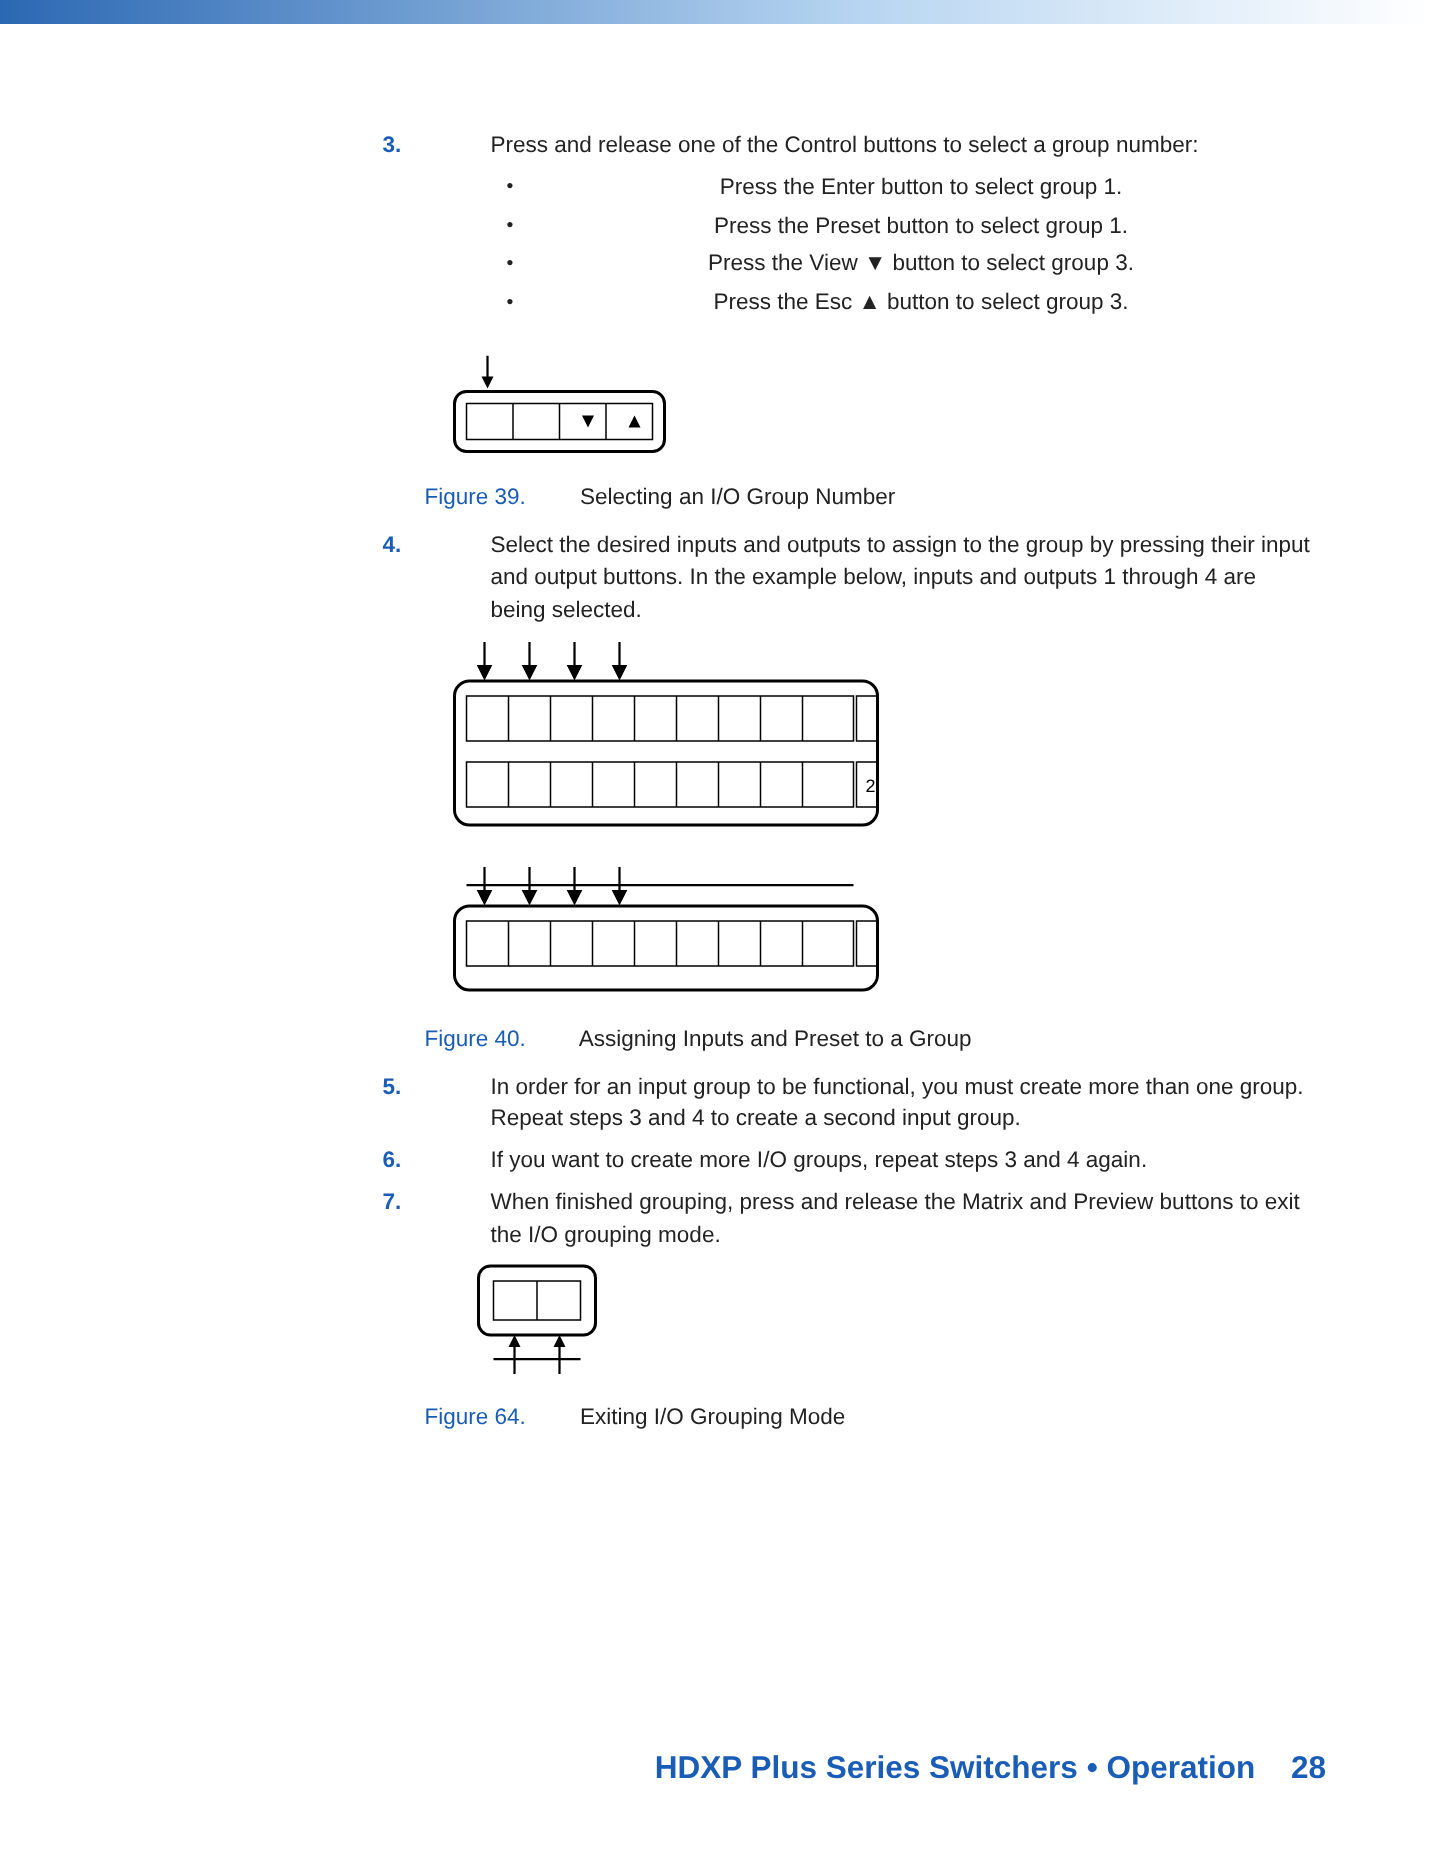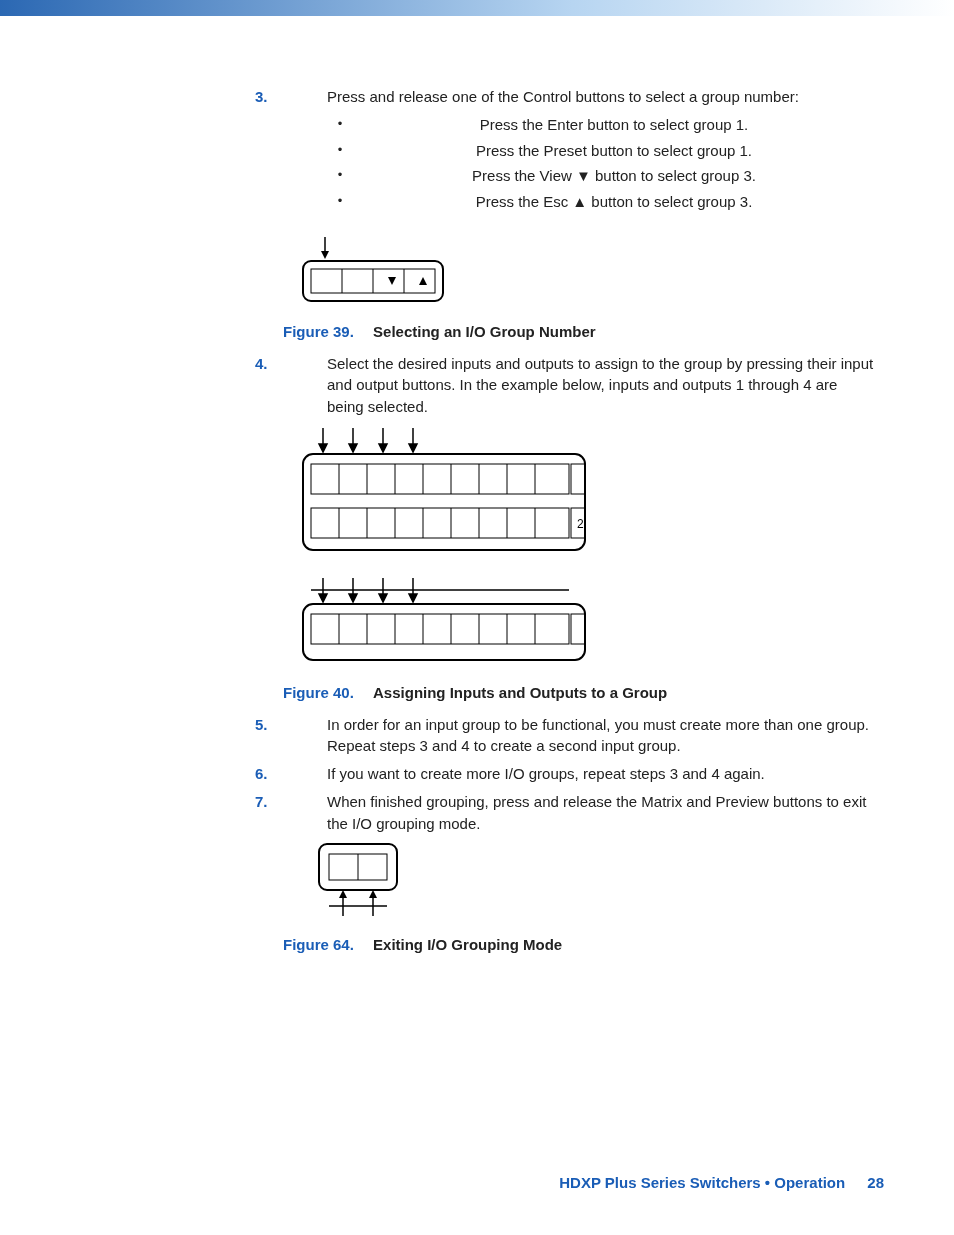--- a/index.html
+++ b/index.html
@@ -58,36 +58,36 @@
   }
   .sub-body {
     flex: 1 1 auto;
     text-align: center;
   }
   .fig-caption {
     margin: 14px 0 10px 28px;
   }
   .fig-caption .fig-num {
     color: #1a5db6;
-    font-weight: 700;
-    margin-right: 15px;
+    font-weight: 400;
+    margin-right: 32px;
   }
   .fig-caption .fig-title {
-    font-weight: 700;
+    font-weight: 400;
   }
   .alt-text {
     margin: 4px 0 12px 28px;
   }
   .footer {
     position: absolute;
     bottom: 44px;
     right: 70px;
     font-weight: 700;
     color: #1a5db6;
-    font-size: 15px;
+    font-size: 21px;
   }
   .footer .pagenum {
     margin-left: 18px;
   }
 
   
   svg { display: block; }
   .fig-wrap { margin: 18px 0 10px 44px; }
 
 </style>
@@ -219,21 +219,21 @@
               <line x1="208" y1="36" x2="208" y2="66"></line>
               <line x1="236" y1="36" x2="236" y2="66"></line>
             </g>
           <rect x="272" y="36" width="14" height="30" fill="none" stroke="#000"></rect>
         </g>
       </svg>
     </div>
 
     <div class="fig-caption">
       <span class="fig-num">Figure 40.</span>
-      <span class="fig-title">Assigning Inputs and Outputs to a Group</span>
+      <span class="fig-title">Assigning Inputs and Preset to a Group</span>
     </div>
 
     <div class="ol-item">
       <div class="ol-num">5.</div>
       <div class="ol-body">In order for an input group to be functional, you must create more than one group. Repeat steps 3 and 4 to create a second input group.</div>
     </div>
 
     <div class="ol-item">
       <div class="ol-num">6.</div>
       <div class="ol-body">If you want to create more I/O groups, repeat steps 3 and 4 again.</div>

